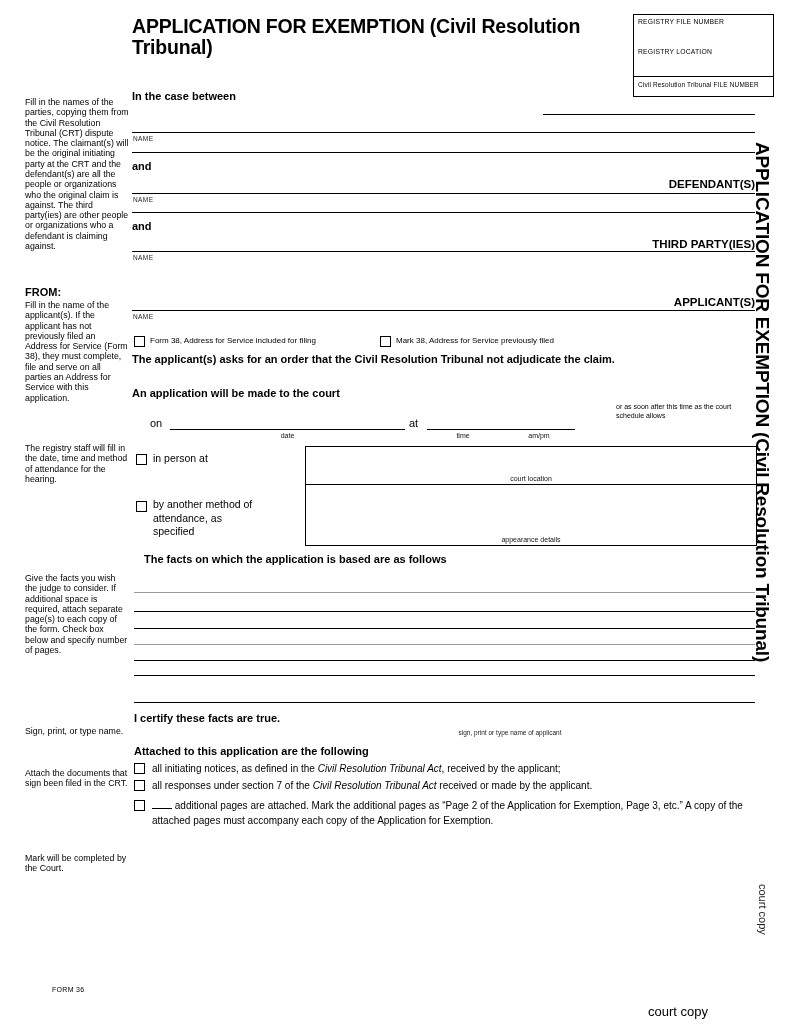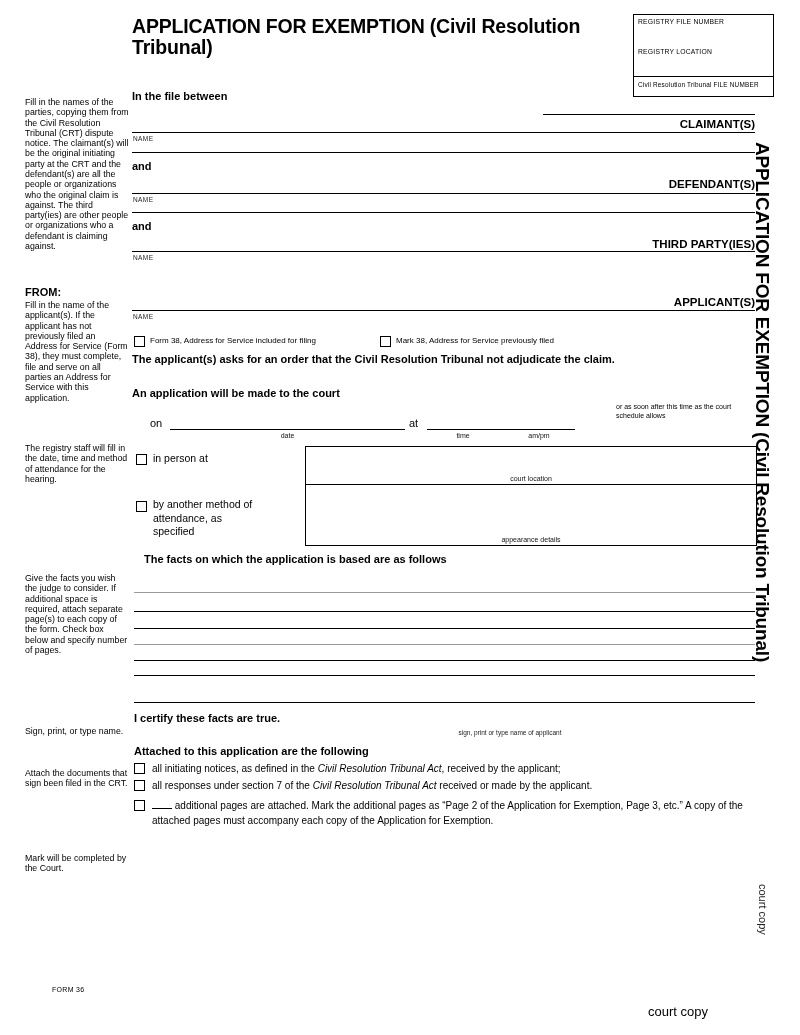--- a/index.html
+++ b/index.html
@@ -50,24 +50,23 @@
 
   <div class="sidenote" style="top:97px;">Fill in the names of the parties, copying them from the Civil Resolution Tribunal (CRT) dispute notice. The claimant(s) will be the original initiating party at the CRT and the defendant(s) are all the people or organizations who the original claim is against. The third party(ies) are other people or organizations who a defendant is claiming against.</div>
   <div class="sidenote b" style="top:286px;font-size:11px;">FROM:</div>
   <div class="sidenote" style="top:300px;">Fill in the name of the applicant(s). If the applicant has not previously filed an Address for Service (Form 38), they must complete, file and serve on all parties an Address for Service with this application.</div>
   <div class="sidenote" style="top:573px;">Give the facts you wish the judge to consider. If additional space is required, attach separate page(s) to each copy of the form. Check box below and specify number of pages.</div>
   <div class="sidenote" style="top:443px;">The registry staff will fill in the date, time and method of attendance for the hearing.</div>
   <div class="sidenote" style="top:726px;">Sign, print, or type name.</div>
   <div class="sidenote" style="top:768px;">Attach the documents that sign been filed in the CRT.</div>
   <div class="sidenote" style="top:853px;">Mark will be completed by the Court.</div>
 
-  <div class="abs b" style="left:132px;top:90px;font-size:11px;">In the file between</div>
+  <div class="abs b" style="left:132px;top:90px;font-size:11px;">In the case between</div>
 
   <div class="line" style="left:543px;top:114px;width:212px;"></div>
-  <div class="role" style="top:118px;">CLAIMANT(S)</div>
   <div class="line" style="left:132px;top:132px;width:623px;"></div>
   <div class="abs namecap" style="left:133px;top:135px;">NAME</div>
 
   <div class="line" style="left:132px;top:152px;width:623px;"></div>
   <div class="abs b" style="left:132px;top:160px;font-size:11px;">and</div>
   <div class="role" style="top:178px;">DEFENDANT(S)</div>
   <div class="line" style="left:132px;top:193px;width:623px;"></div>
   <div class="abs namecap" style="left:133px;top:196px;">NAME</div>
 
   <div class="line" style="left:132px;top:212px;width:623px;"></div>

